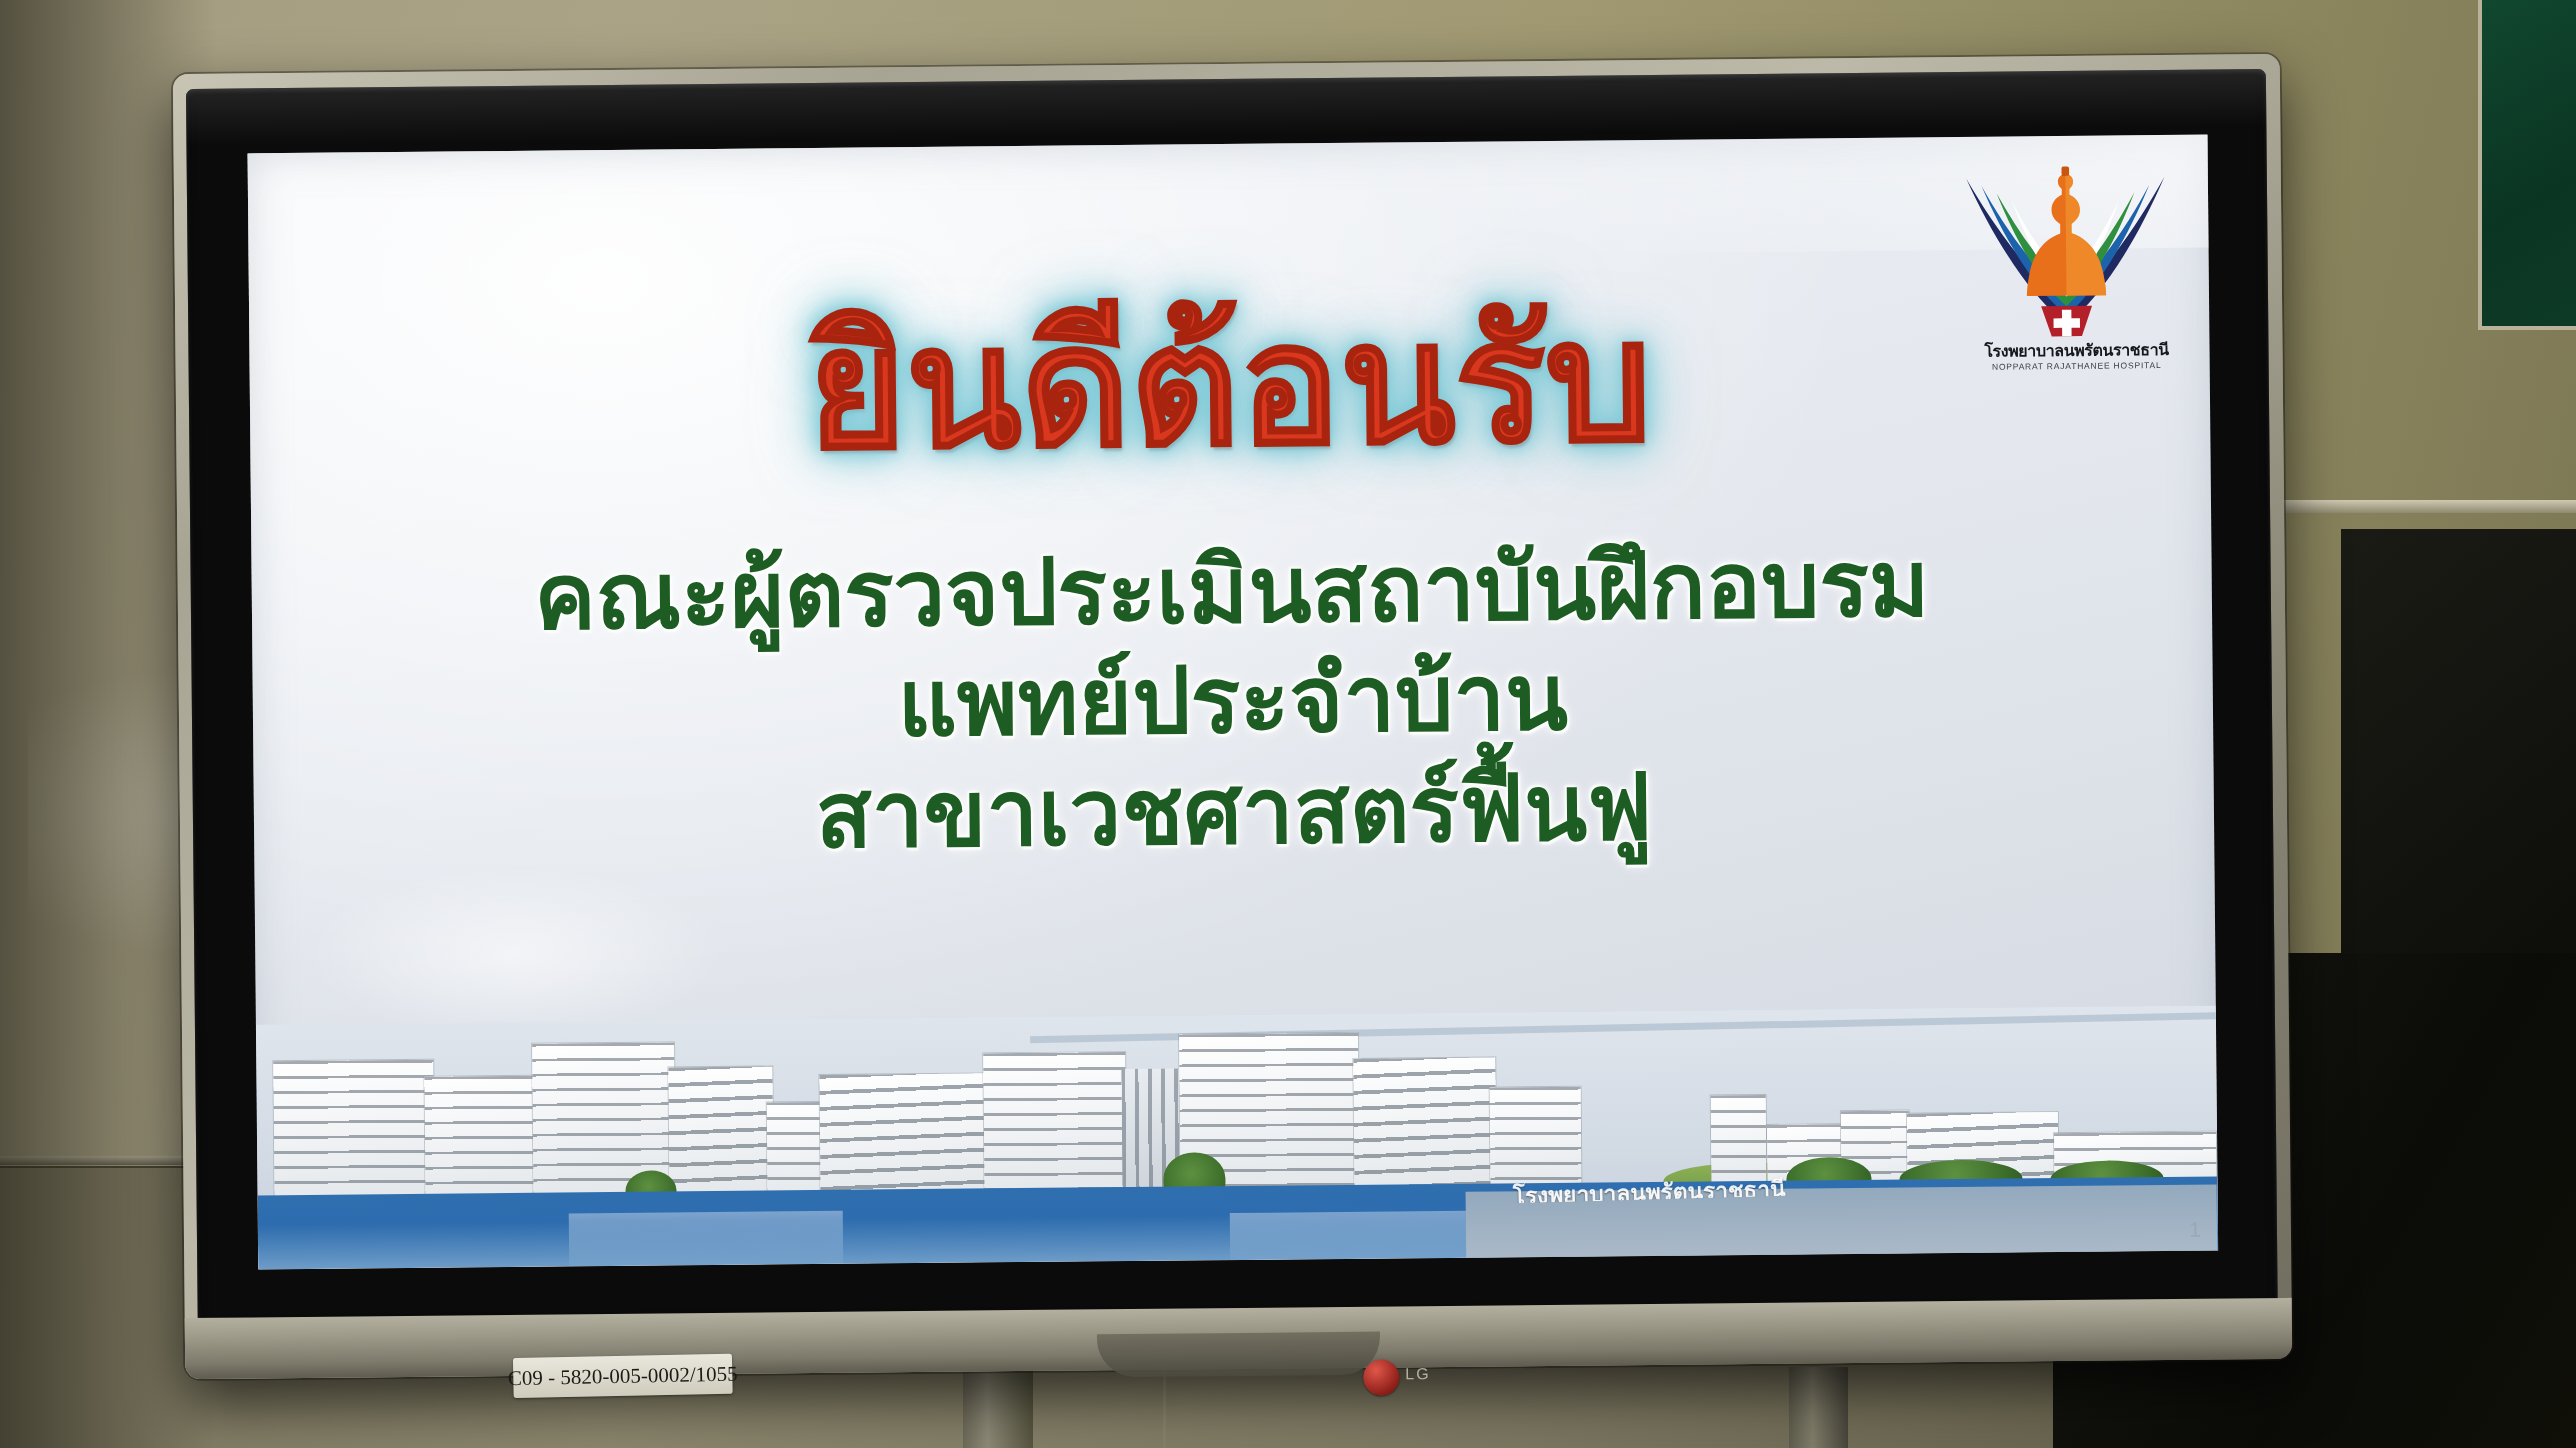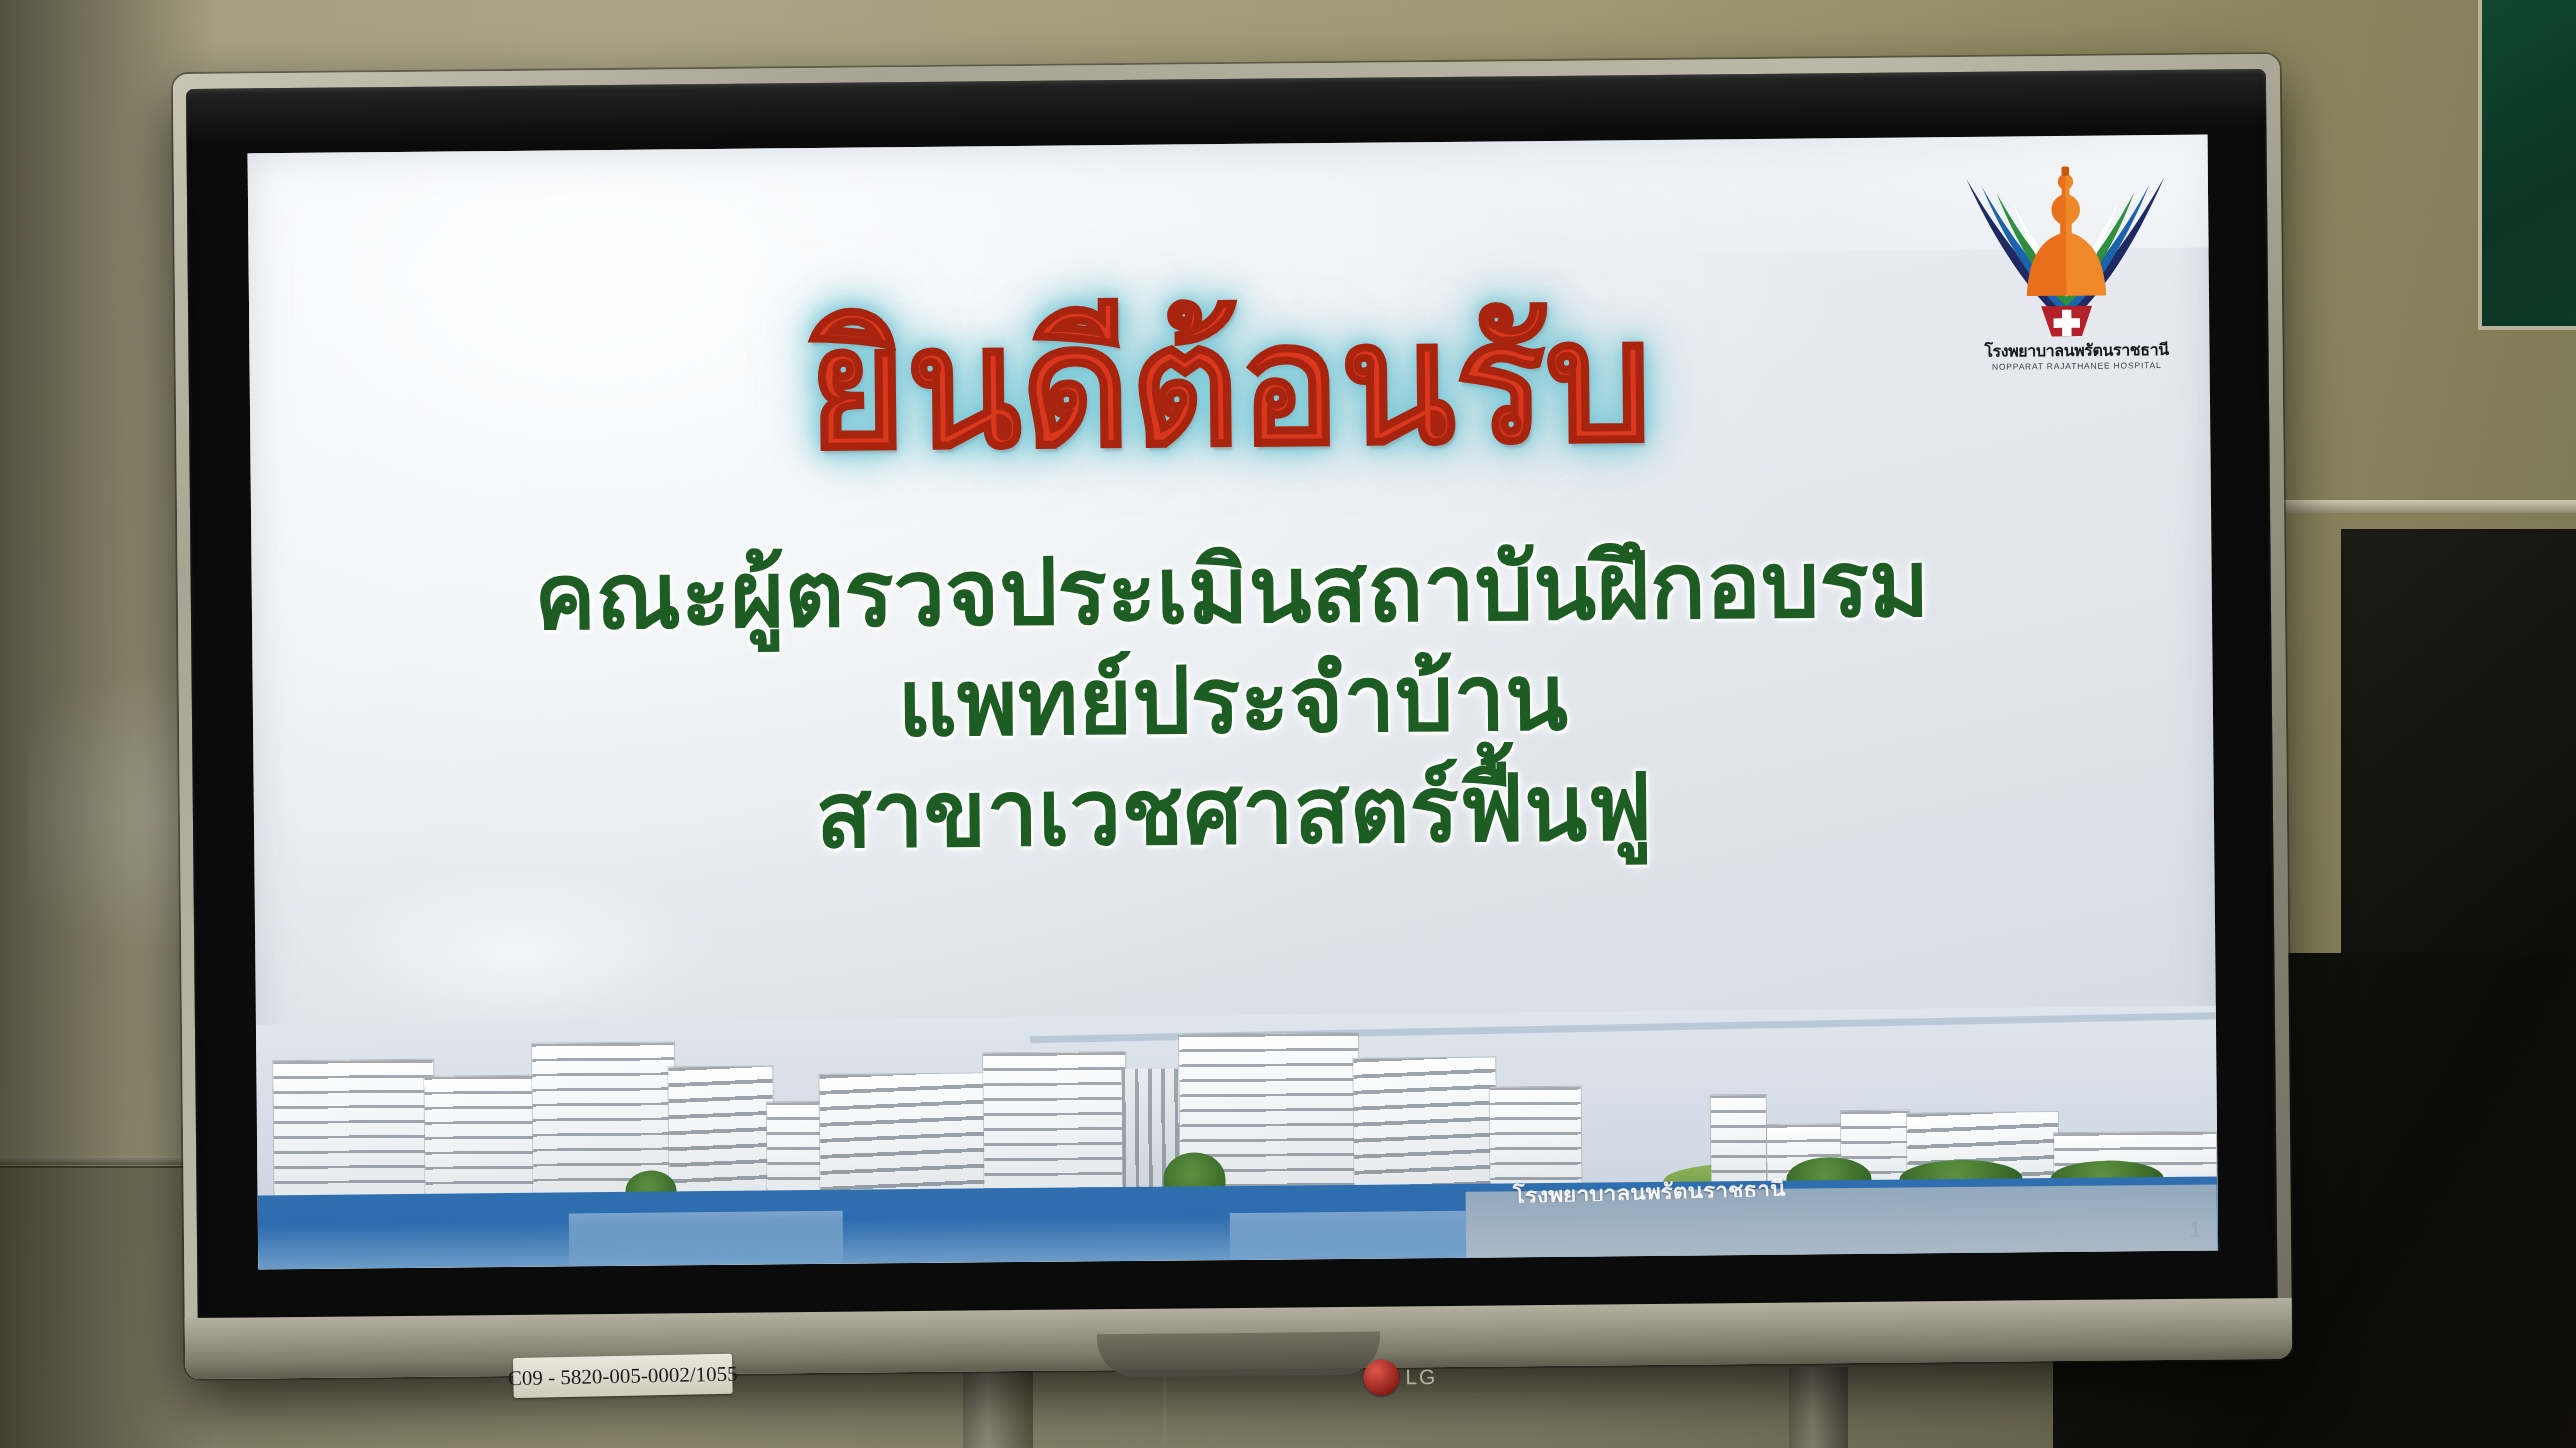--- a/index.html
+++ b/index.html
@@ -50,21 +50,21 @@
       box-shadow:inset 0 1.9px 5.7px rgba(255,255,255,.12), inset 0 -3.8px 9.4px rgba(0,0,0,.8);}
   .tv-bezel-gloss{position:absolute;left:13.2px;top:15px;width:2080px;height:57px;border-radius:7.6px 7.6px 0 0;
       background:linear-gradient(180deg,rgba(255,255,255,.10),rgba(255,255,255,0));}
   .tv-bottom-bar{position:absolute;left:0px;top:1244px;width:2107px;height:61px;border-radius:0 0 15px 15px;
       background:linear-gradient(180deg,#b4b0a0 0%,#9c9888 35%,#7d7a6b 75%,#5f5c50 100%);}
   .tv-chin-dip{position:absolute;left:912px;top:1269px;width:283px;height:43px;
       background:linear-gradient(180deg,#6e6b5d,#4c4a40);border-radius:0 0 38px 38px;opacity:.9;}
   .lg-logo{position:absolute;left:1178px;top:1297px;width:36px;height:36px;border-radius:50%;
       background:radial-gradient(circle at 35% 30%,#e0564a,#8d1f18 70%,#5d1410);
       box-shadow:0 0.9px 1.9px rgba(0,0,0,.6);}
-  .lg-text{position:absolute;left:1220px;top:1303px;font-size:21px;letter-spacing:1.9px;
+  .lg-text{position:absolute;left:1220px;top:1303px;font-size:16px;letter-spacing:1.9px;
       color:#d8d4c6;font-family:"Liberation Sans",sans-serif;opacity:.75;}
   .tv-top-nub{position:absolute;left:1331px;top:36px;width:132px;height:32px;
       background:linear-gradient(180deg,#6b6858,#3c3a30);border-radius:38px 38px 0 0;opacity:.95;}
   .asset-label{position:absolute;left:328px;top:1286px;width:219px;height:40px;
       background:linear-gradient(180deg,#e9e7dc,#cfccbd);border-radius:2.8px;transform:rotate(-0.6deg);
       box-shadow:0 0.9px 2.8px rgba(0,0,0,.45);display:flex;align-items:center;justify-content:center;}
   .asset-label span{font-family:"Liberation Serif",serif;font-size:21px;color:#1a1a17;white-space:nowrap;}
   .tv-mount{position:absolute;left:963px;top:1367px;width:70px;height:82px;
       background:linear-gradient(90deg,#6d6a59,#8d8a77 35%,#56543f);}
   .tv-mount2{position:absolute;left:1789px;top:1367px;width:59px;height:82px;

